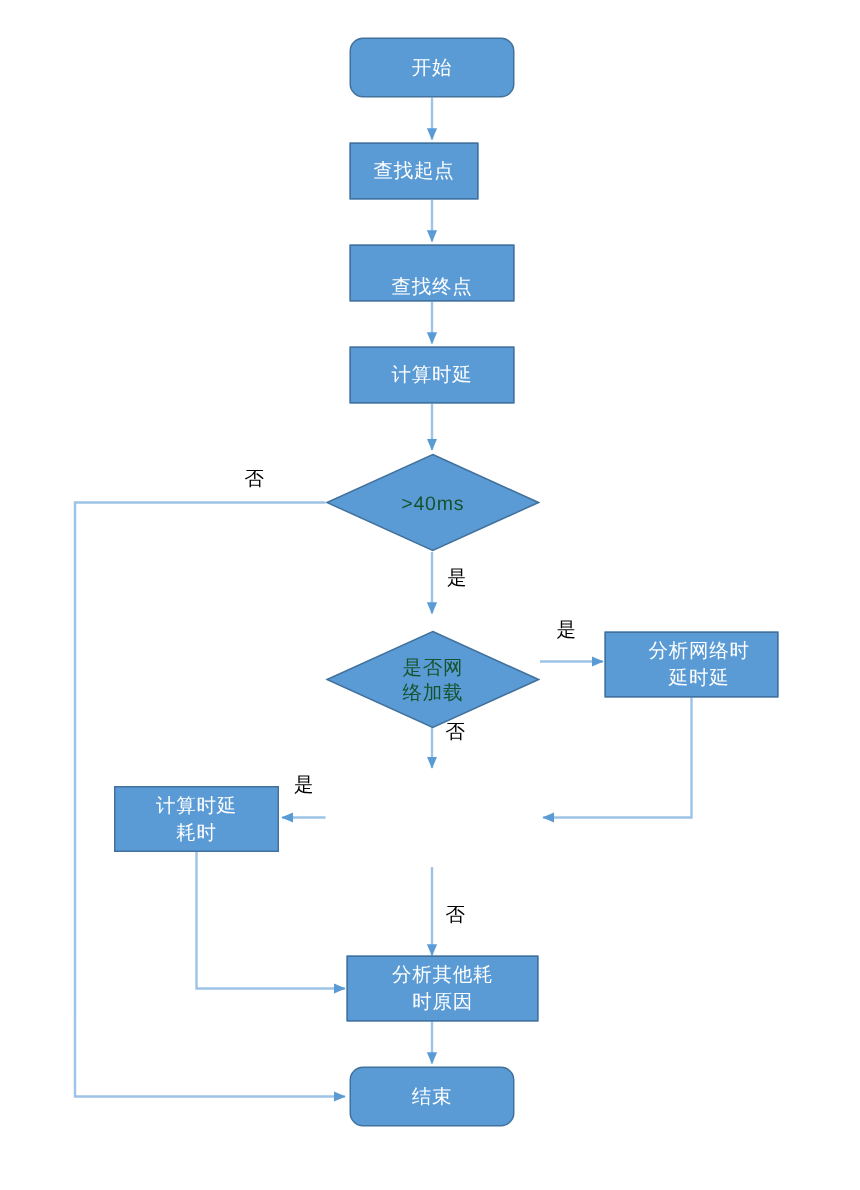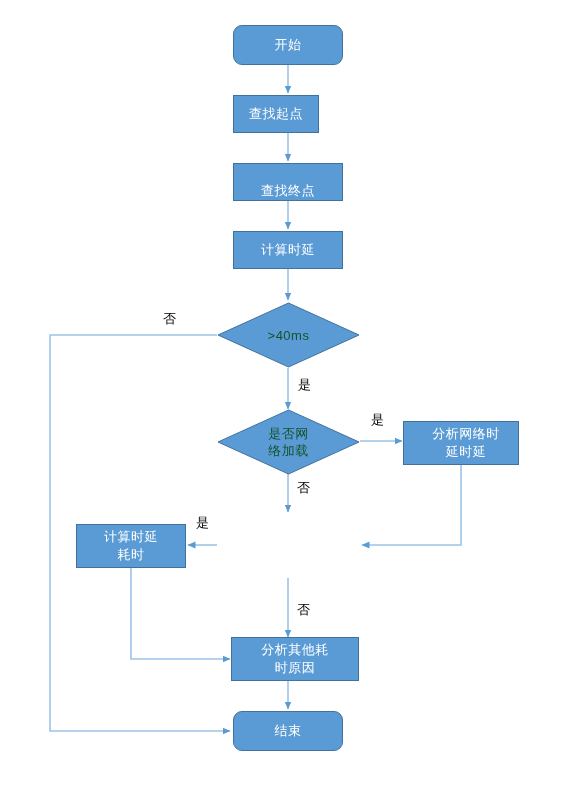--- a/index.html
+++ b/index.html
@@ -116,21 +116,21 @@
     <span class="node-label">计算时延</span>
   </div>
 
   <div class="diamond" style="left:217px; top:302px; width:143px; height:66px;">
     <svg width="143" height="66">
       <polygon points="71.5,1 142,33 71.5,65 1,33" fill="#5B9BD5" stroke="#41719C" stroke-width="1"></polygon>
     </svg>
     <span class="node-label">&gt;40ms</span>
   </div>
 
-  <div class="diamond" style="left:217px; top:409px; width:143px; height:66px;">
+  <div class="diamond" style="left:217px; top:420px; width:143px; height:66px;">
     <svg width="143" height="66">
       <polygon points="71.5,1 142,33 71.5,65 1,33" fill="#5B9BD5" stroke="#41719C" stroke-width="1"></polygon>
     </svg>
     <span class="node-label">是否网
 络加载</span>
   </div>
 
   <div class="node" style="left:403px; top:421px; width:116px; height:44px;padding-left:10px;">
     <span class="node-label">分析网络时
 延时延</span>

